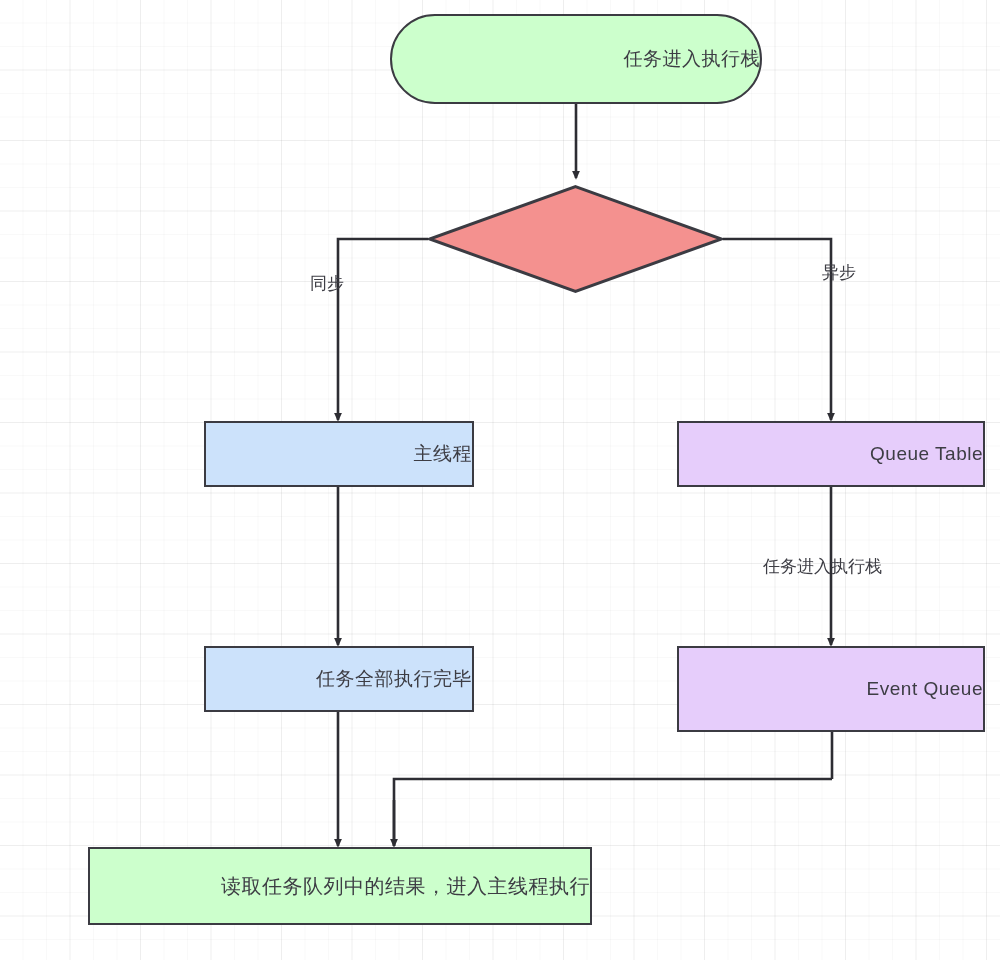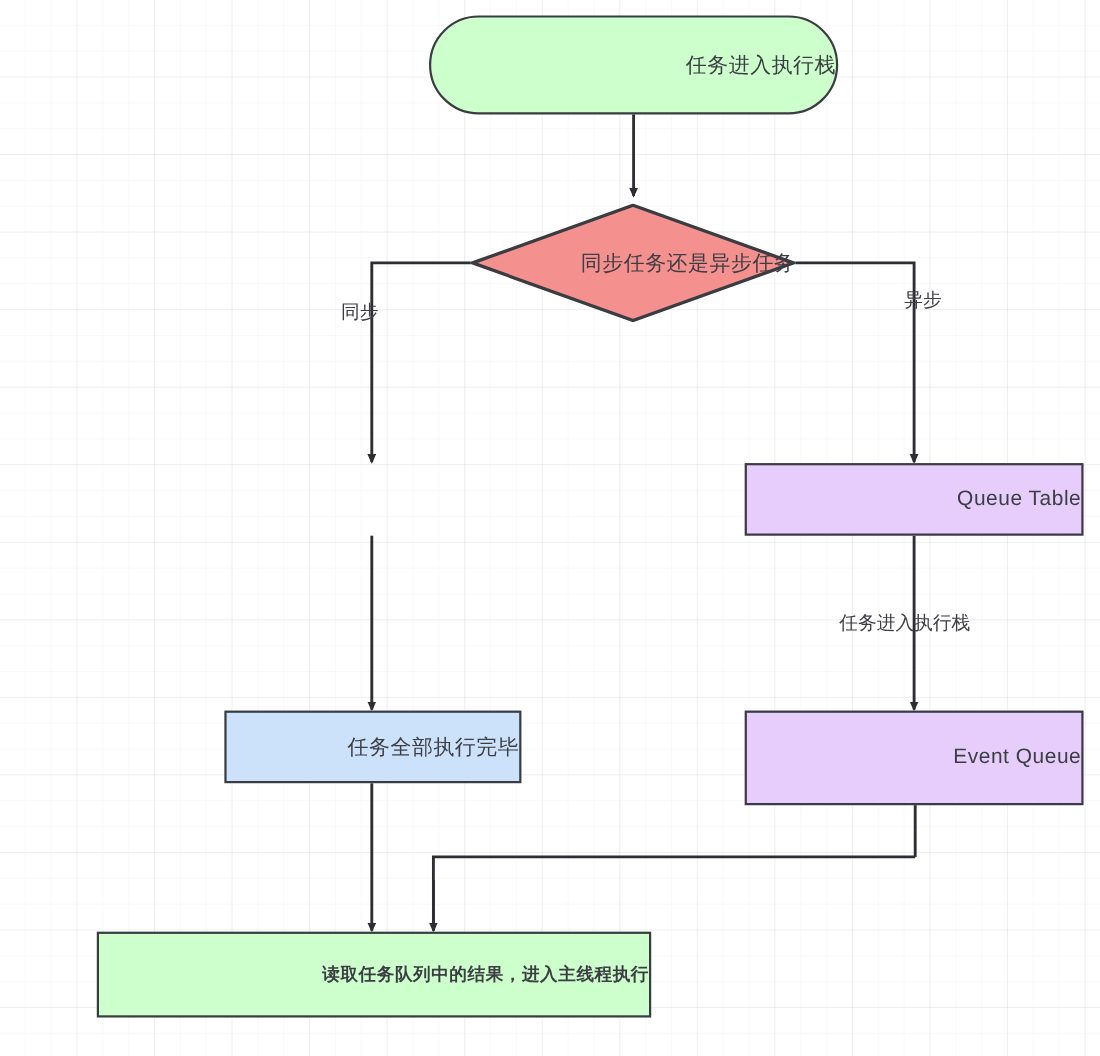--- a/index.html
+++ b/index.html
@@ -57,22 +57,21 @@
   .node-process {
     background: #cce2fb;
     font-size: 19px;
   }
   .node-process-purple {
     background: #e6cdfb;
     font-size: 19px;
   }
   .node-result {
     background: #ccffcc;
-    font-size: 16px;
-    font-weight: bold;
+    font-size: 20px;
   }
   .node-decision {
     border: none;
     background: none;
     font-size: 19px;
     z-index: 2;
   }
   .node-decision .diamond-shape {
     position: absolute;
     left: 0;
@@ -125,31 +124,33 @@
   </svg>
 
   <div class="node node-terminal" style="left:390px; top:14px; width:372px; height:90px;">
     <span>任务进入执行栈</span>
   </div>
 
   <div class="node node-decision" style="left:428px; top:185px; width:295px; height:108px;">
     <svg class="diamond-shape" viewBox="0 0 295 108" preserveAspectRatio="none">
       <polygon points="147.5,1.6 293.4,54 147.5,106.4 1.6,54" fill="#f4918f" stroke="#3b3b42" stroke-width="3" vector-effect="non-scaling-stroke"></polygon>
     </svg>
-    <span class="decision-label">同步任务还是异步任务</span>
   </div>
 
   <div class="edge-label" style="left:310px; top:272px;">
     <span>同步</span>
   </div>
 
   <div class="edge-label" style="left:806px; top:261px;margin-left:16px;">
     <span>异步</span>
   </div>
 
+  <div class="node node-process" style="left:204px; top:421px; width:270px; height:66px;">
+    <span>主线程</span>
+  </div>
 
   <div class="node node-process-purple" style="left:677px; top:421px; width:308px; height:66px;">
     <span>Queue Table</span>
   </div>
 
   <div class="edge-label" style="left:763px; top:555px;">
     <span>任务进入执行栈</span>
   </div>
 
   <div class="node node-process" style="left:204px; top:646px; width:270px; height:66px;">

